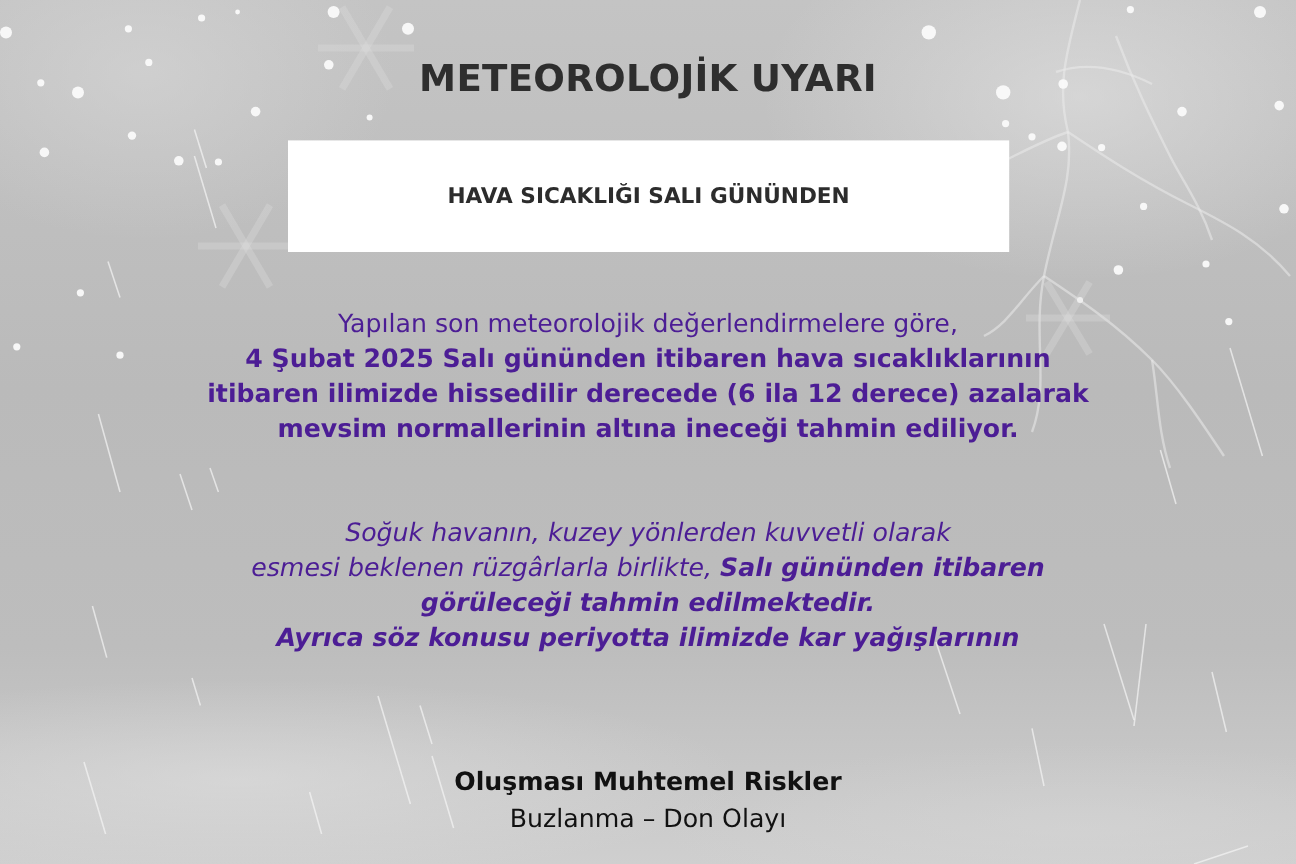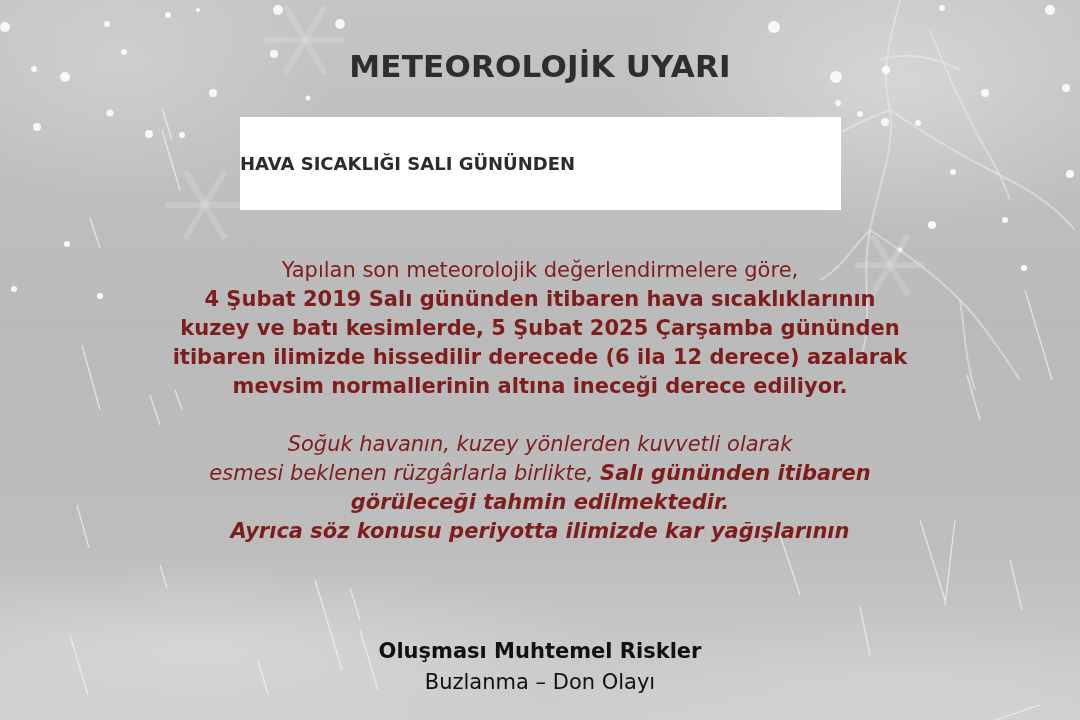--- a/index.html
+++ b/index.html
@@ -20,29 +20,29 @@
   svg.deco { position:absolute; inset:0; }
   .content { position:absolute; inset:0; }
   .title {
     position:absolute; left:0; right:0; top:48px; text-align:center;
     font-size:31px; font-weight:900; color:#2e2e2e; letter-spacing:0.2px;
     font-family:"DejaVu Sans", sans-serif;
   }
   .banner {
     position:absolute; left:240px; top:117px; width:601px; height:93px;
     background:#ffffff; display:flex; flex-direction:row;
-    align-items:center; 
+    align-items:center; justify-content:center;
   }
   .banner div {
     font-size:18px; font-weight:700; color:#2c2c2c; line-height:24px;
     text-align:center; font-family:"DejaVu Sans", sans-serif;
   }
   .para {
     position:absolute; left:0; right:0; text-align:center;
-    font-size:21px; line-height:29px; color:#7f1d1d;
+    font-size:21px; line-height:29px; color:#4c1d95;
     font-family:"DejaVu Sans", sans-serif;
   }
   .para .line { display:block; white-space:nowrap; }
   .b { font-weight:700; }
   .p1 { top:256px; }
   .p2 { top:430px;font-style:italic; }
   .risk-title { position:absolute; left:0; right:0; top:622px; text-align:center; font-size:21px; font-weight:700; color:#111; font-family:"DejaVu Sans", sans-serif;margin-top:17px; }
   .risk-item { position:absolute; left:0; right:0; text-align:center; font-size:21px; color:#111; font-family:"DejaVu Sans", sans-serif; }
   .r1 { top:670px; }
   .r2 { top:712px; }
@@ -145,24 +145,23 @@
 
 <div class="content">
   <div class="title">METEOROLOJİK UYARI</div>
 
   <div class="banner">
     <div>HAVA SICAKLIĞI SALI GÜNÜNDEN</div>
   </div>
 
   <div class="para p1">
     <span class="line">Yapılan son meteorolojik değerlendirmelere göre,</span>
-    <span class="line b">4 Şubat 2019 Salı gününden itibaren hava sıcaklıklarının</span>
-    <span class="line b">kuzey ve batı kesimlerde, 5 Şubat 2025 Çarşamba gününden</span>
+    <span class="line b">4 Şubat 2025 Salı gününden itibaren hava sıcaklıklarının</span>
     <span class="line b">itibaren ilimizde hissedilir derecede (6 ila 12 derece) azalarak</span>
-    <span class="line b">mevsim normallerinin altına ineceği derece ediliyor.</span>
+    <span class="line b">mevsim normallerinin altına ineceği tahmin ediliyor.</span>
   </div>
 
   <div class="para p2">
     <span class="line">Soğuk havanın, kuzey yönlerden kuvvetli olarak</span>
     <span class="line"><span>esmesi beklenen rüzgârlarla birlikte, </span><span class="b">Salı gününden itibaren</span></span>
     <span class="line b">görüleceği tahmin edilmektedir.</span>
     <span class="line b">Ayrıca söz konusu periyotta ilimizde kar yağışlarının</span>
   </div>
 
   <div class="risk-title">Oluşması Muhtemel Riskler</div>

